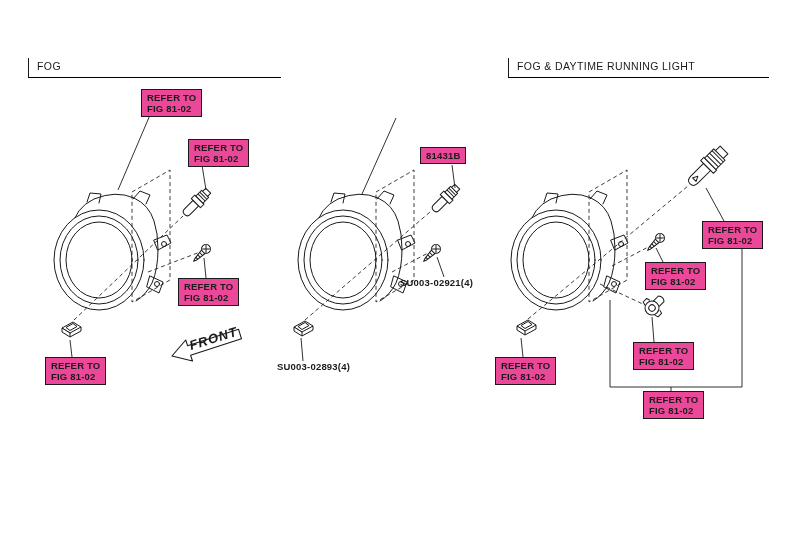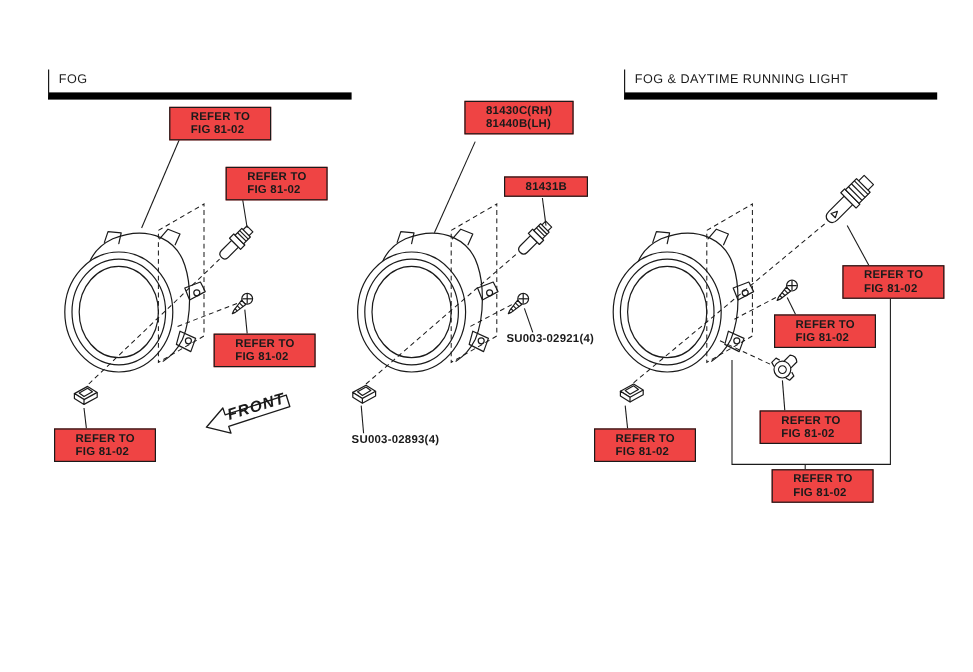--- a/index.html
+++ b/index.html
@@ -1,27 +1,27 @@
 <!DOCTYPE html>
 <html><head>
 <meta charset="utf-8">
 <style>
   html,body { margin:0; padding:0; background:#fff; }
   #screen {
     position:relative; width:811px; height:560px; background:#fff;
     font-family:"Liberation Sans", sans-serif; color:#1a1a1a; overflow:hidden;
   }
   .sec-head {
-    position:absolute; border-left:1px solid #1a1a1a; border-bottom:6px solid #000000;
-    font-size:10.5px; letter-spacing:0.4px; padding:2px 0 5px 8px; white-space:nowrap;margin-left:12px;
+    position:absolute; border-left:1px solid #1a1a1a; border-bottom:1px solid #000000;
+    font-size:10.5px; letter-spacing:0.4px; padding:2px 0 5px 8px; white-space:nowrap;
   }
   .ref-box {
-    position:absolute; border:1px solid #1a1a1a; background:#ef4444;
+    position:absolute; border:1px solid #1a1a1a; background:#ec4899;
     font-size:9.5px; font-weight:bold; line-height:11px; letter-spacing:0.2px;
-    padding:2px 17px; white-space:nowrap;
+    padding:2px 5px; white-space:nowrap;
   }
   .ref-box span { display:block; }
   .part-text {
     position:absolute; font-size:9.5px; font-weight:bold; letter-spacing:0.2px; white-space:nowrap;
   }
   .doc-number { position:absolute; font-size:11px; letter-spacing:0.5px; }
   .art { position:absolute; left:0; top:0; }
   .art text.front {
     fill:#1a1a1a; stroke:none;
     font-family:"Liberation Sans", sans-serif; font-style:italic; font-weight:bold;
@@ -179,29 +179,25 @@
   </div>
   <div class="ref-box" style="left:178px; top:278px;">
     <span>REFER TO</span>
     <span>FIG 81-02</span>
   </div>
   <div class="ref-box" style="left:45px; top:357px;">
     <span>REFER TO</span>
     <span>FIG 81-02</span>
   </div>
 
-  <div class="ref-box" style="left:387px; top:84px;">
-    <span>81430C(RH)</span>
-    <span>81440B(LH)</span>
-  </div>
   <div class="ref-box" style="left:420px; top:147px;">
     <span>81431B</span>
   </div>
-  <div class="part-text" style="left:422px; top:277px;">SU003-02921(4)</div>
-  <div class="part-text" style="left:293px; top:361px;text-align:right;">SU003-02893(4)</div>
+  <div class="part-text" style="left:400px; top:277px;">SU003-02921(4)</div>
+  <div class="part-text" style="left:277px; top:361px;text-align:right;">SU003-02893(4)</div>
 
   <div class="ref-box" style="left:702px; top:221px;">
     <span>REFER TO</span>
     <span>FIG 81-02</span>
   </div>
   <div class="ref-box" style="left:645px; top:262px;">
     <span>REFER TO</span>
     <span>FIG 81-02</span>
   </div>
   <div class="ref-box" style="left:633px; top:342px;">

